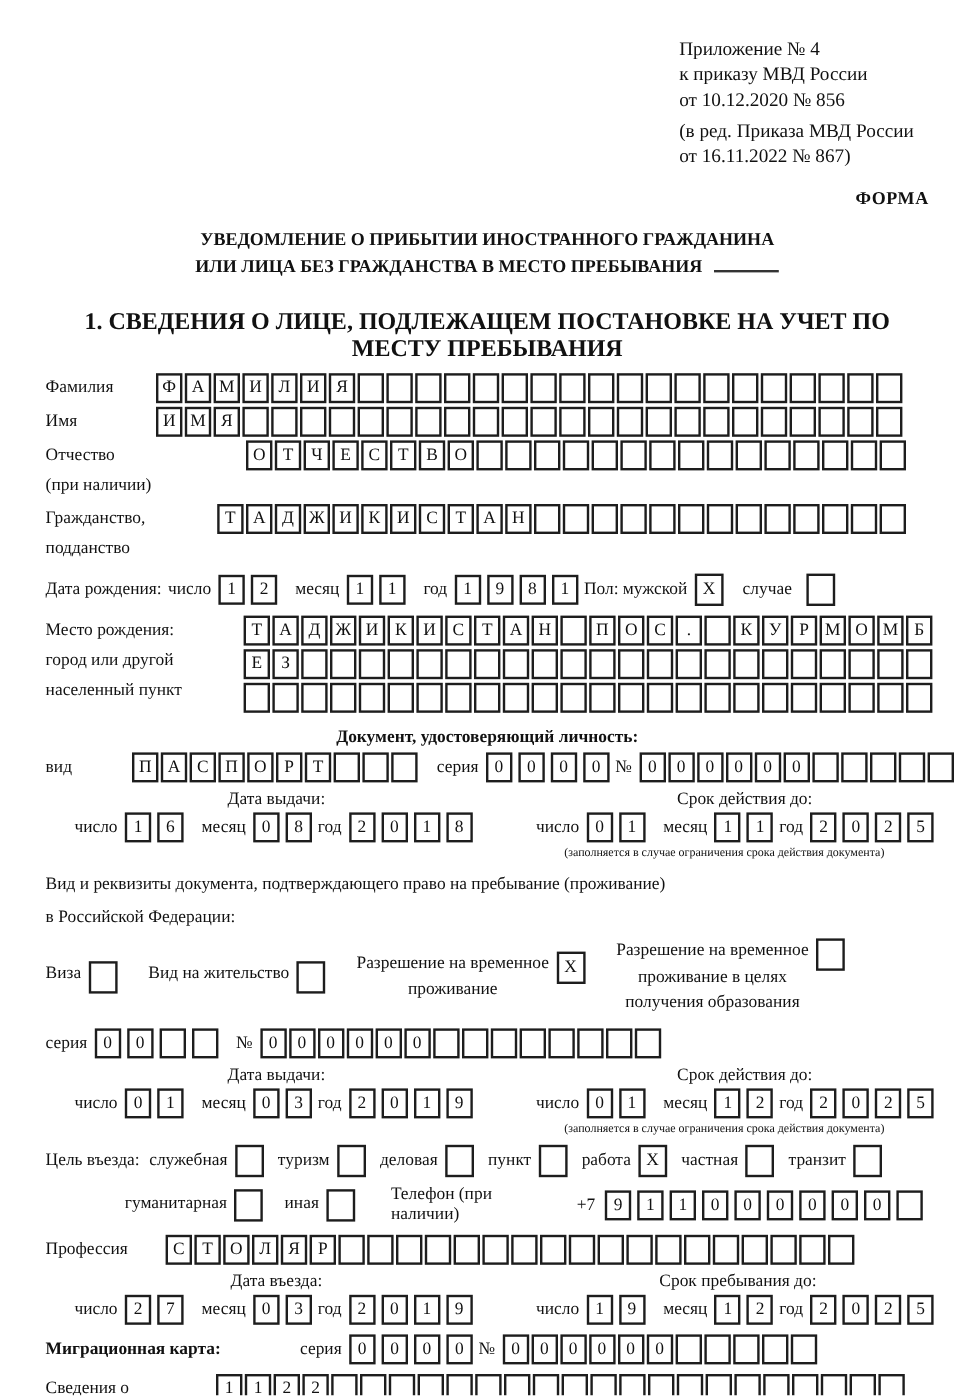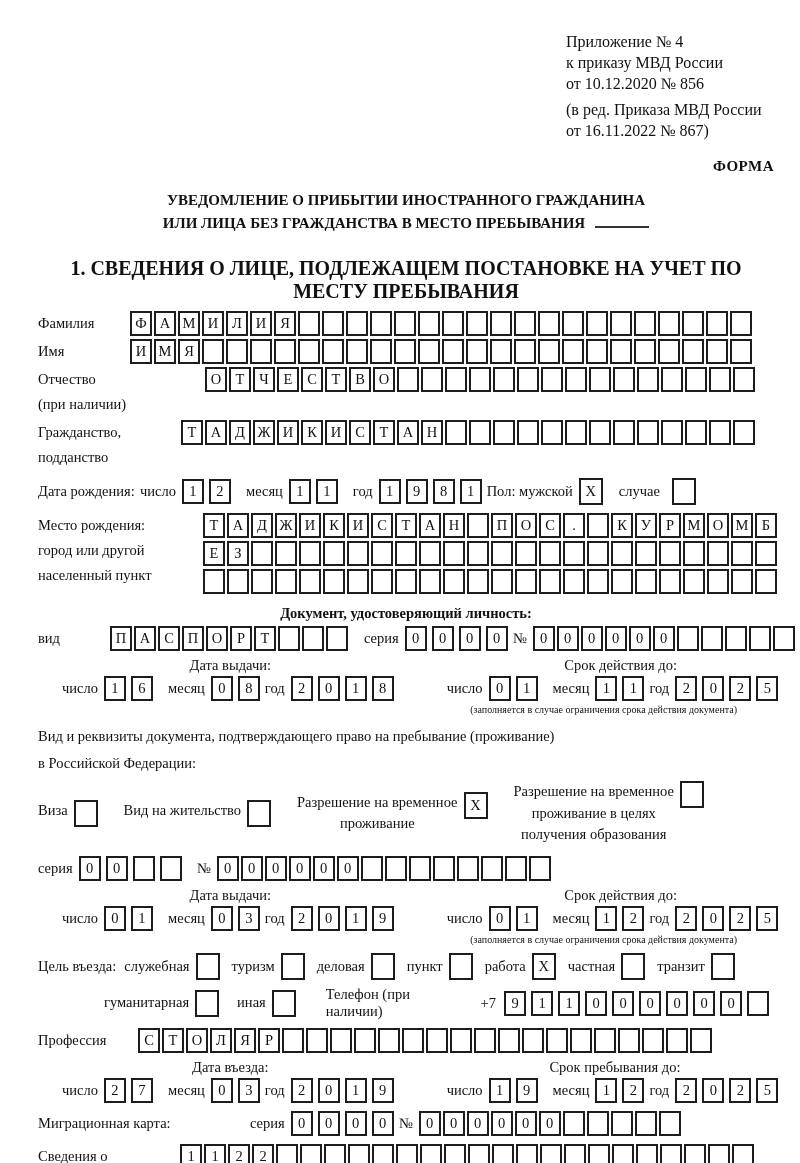--- a/index.html
+++ b/index.html
@@ -23,21 +23,21 @@
     width:22px;height:25px;box-sizing:border-box;border:2px solid #1d1d1d;
     margin-right:2px;font-size:14.5px;background:#fff;flex:0 0 auto;
   }
   .cells{display:inline-flex;flex-wrap:nowrap;align-items:center;}
   .chk{width:24px;height:27px;margin-left:6px;}
   
   .frow{display:flex;flex-wrap:nowrap;align-items:center;margin-bottom:3px;}
   .frow-top{align-items:flex-start;}
   .flabel{flex:0 0 auto;}
   .w92{width:92px;} .w167{width:167px;} .w143{width:143px;} .w165{width:165px;}
-  .w100{width:100px;} .w142{width:142px;} .w72{width:72px;} .w212{width:212px;}
+  .w100{width:100px;} .w142{width:142px;} .w72{width:72px;} .w212{width:212px;font-weight:bold;}
   .lblblock{line-height:1.72;}
   .stackrows .crow{margin-bottom:3px;}
   
   .dates{display:flex;flex-wrap:nowrap;align-items:flex-start;margin-top:6px;margin-bottom:4px;}
   .dgroup.left{margin-left:24px;}
   .dgroup.right{margin-left:48px;}
   .dheading{text-align:center;margin-bottom:2px;}
   .drow{display:flex;flex-wrap:nowrap;align-items:center;}
   .dlbl{margin-right:6px;flex:0 0 auto;}
   .ml{margin-left:10px;} .ml2{margin-left:14px;}

